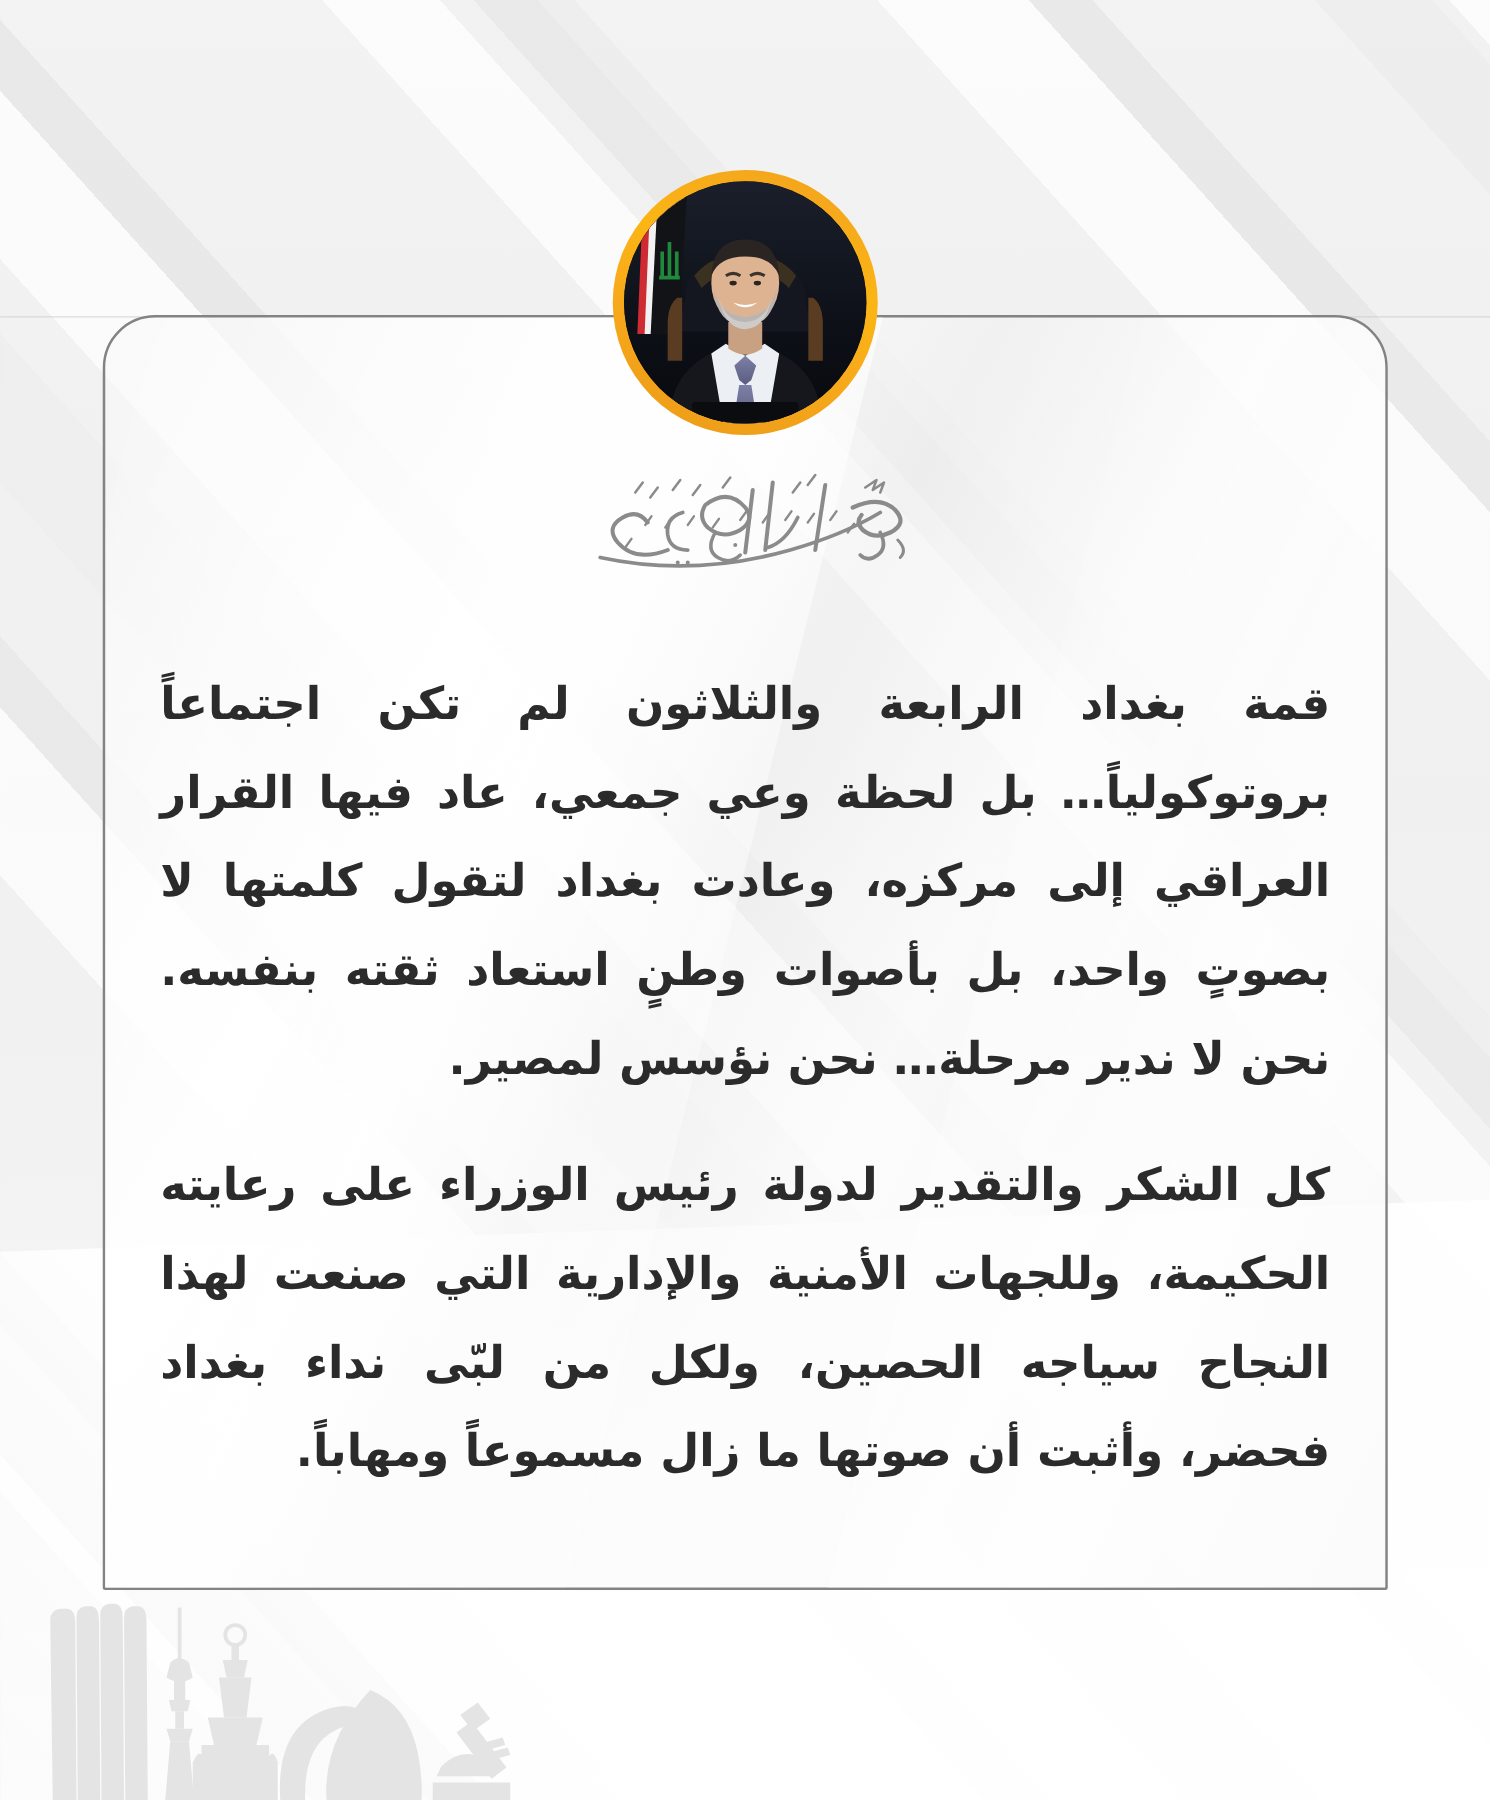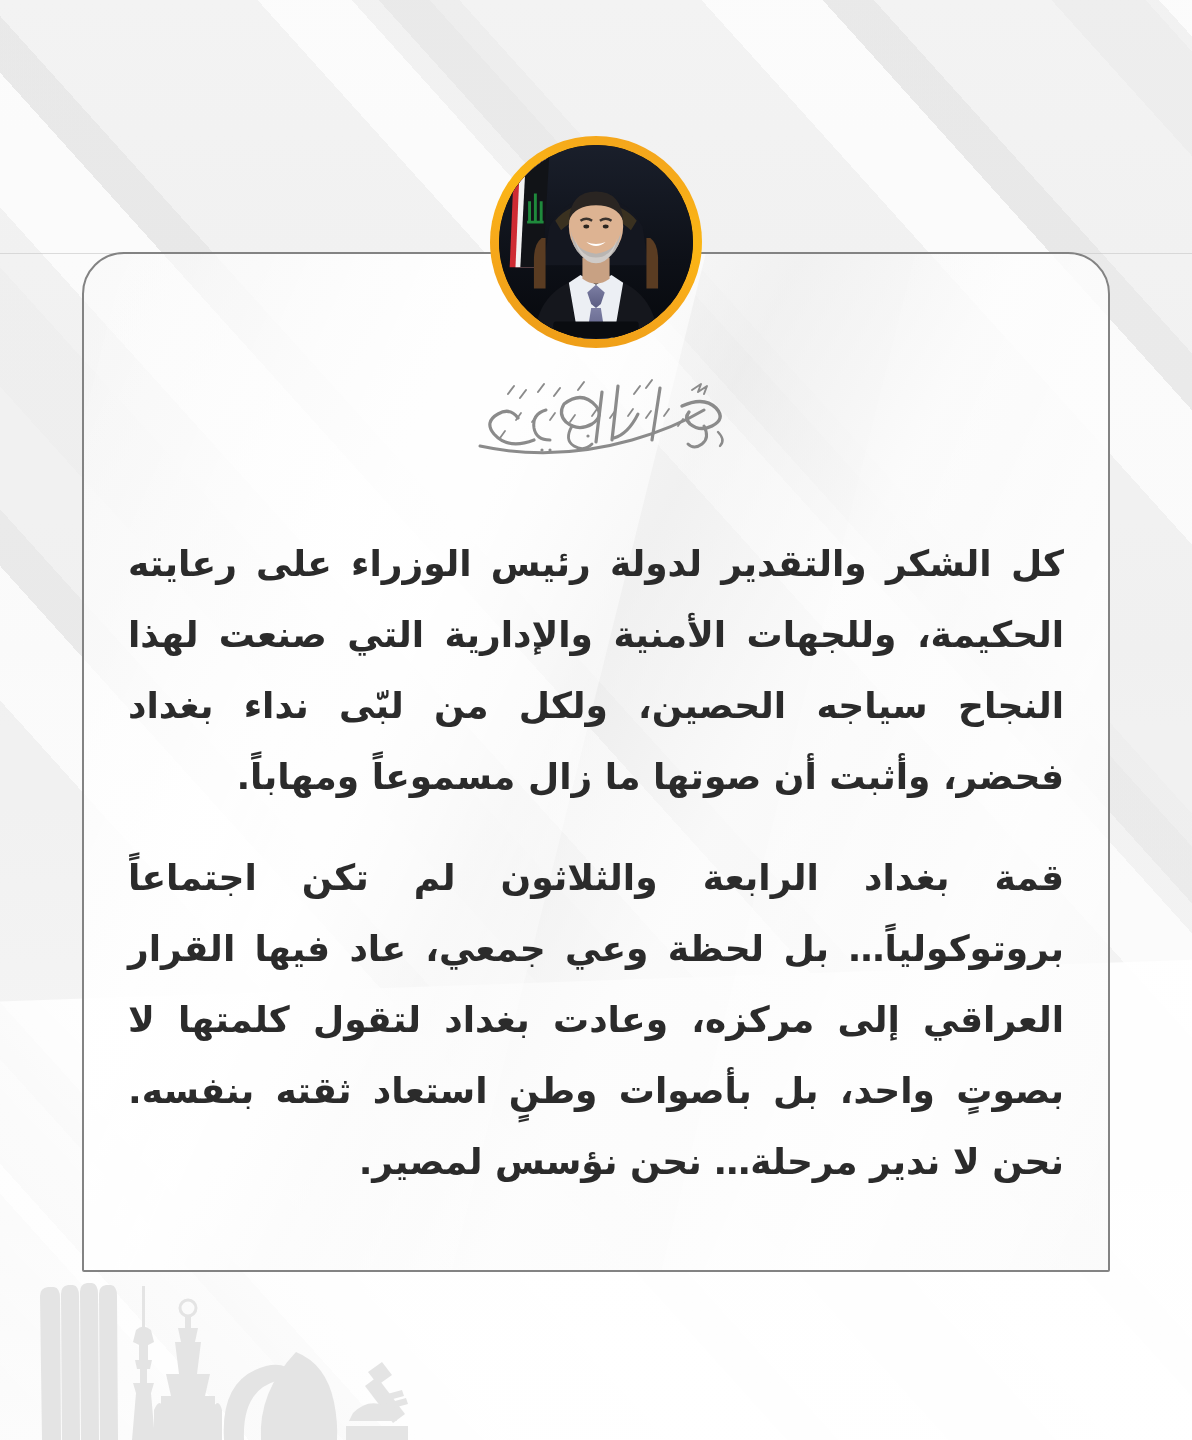--- a/index.html
+++ b/index.html
@@ -368,17 +368,17 @@
         <path d="M54 68 l5 -7 M232 56 l5 -7" stroke-width="1.8"></path>
 
         <circle cx="96" cy="80" r="1.6" fill="#8b8b8b" stroke="none"></circle>
         <circle cx="104" cy="80" r="1.6" fill="#8b8b8b" stroke="none"></circle>
         <circle cx="142" cy="66" r="1.6" fill="#8b8b8b" stroke="none"></circle>
       </g>
     </svg>
   </div>
 
   <div class="body-text">
+    <p class="para">قمة بغداد الرابعة والثلاثون لم تكن اجتماعاً بروتوكولياً… بل لحظة وعي جمعي، عاد فيها القرار العراقي إلى مركزه، وعادت بغداد لتقول كلمتها لا بصوتٍ واحد، بل بأصوات وطنٍ استعاد ثقته بنفسه. نحن لا ندير مرحلة… نحن نؤسس لمصير.</p>
     <p class="para">كل الشكر والتقدير لدولة رئيس الوزراء على رعايته الحكيمة، وللجهات الأمنية والإدارية التي صنعت لهذا النجاح سياجه الحصين، ولكل من لبّى نداء بغداد فحضر، وأثبت أن صوتها ما زال مسموعاً ومهاباً.</p>
-    <p class="para">قمة بغداد الرابعة والثلاثون لم تكن اجتماعاً بروتوكولياً… بل لحظة وعي جمعي، عاد فيها القرار العراقي إلى مركزه، وعادت بغداد لتقول كلمتها لا بصوتٍ واحد، بل بأصوات وطنٍ استعاد ثقته بنفسه. نحن لا ندير مرحلة… نحن نؤسس لمصير.</p>
   </div>
 
 </div>
 
 </body></html>

